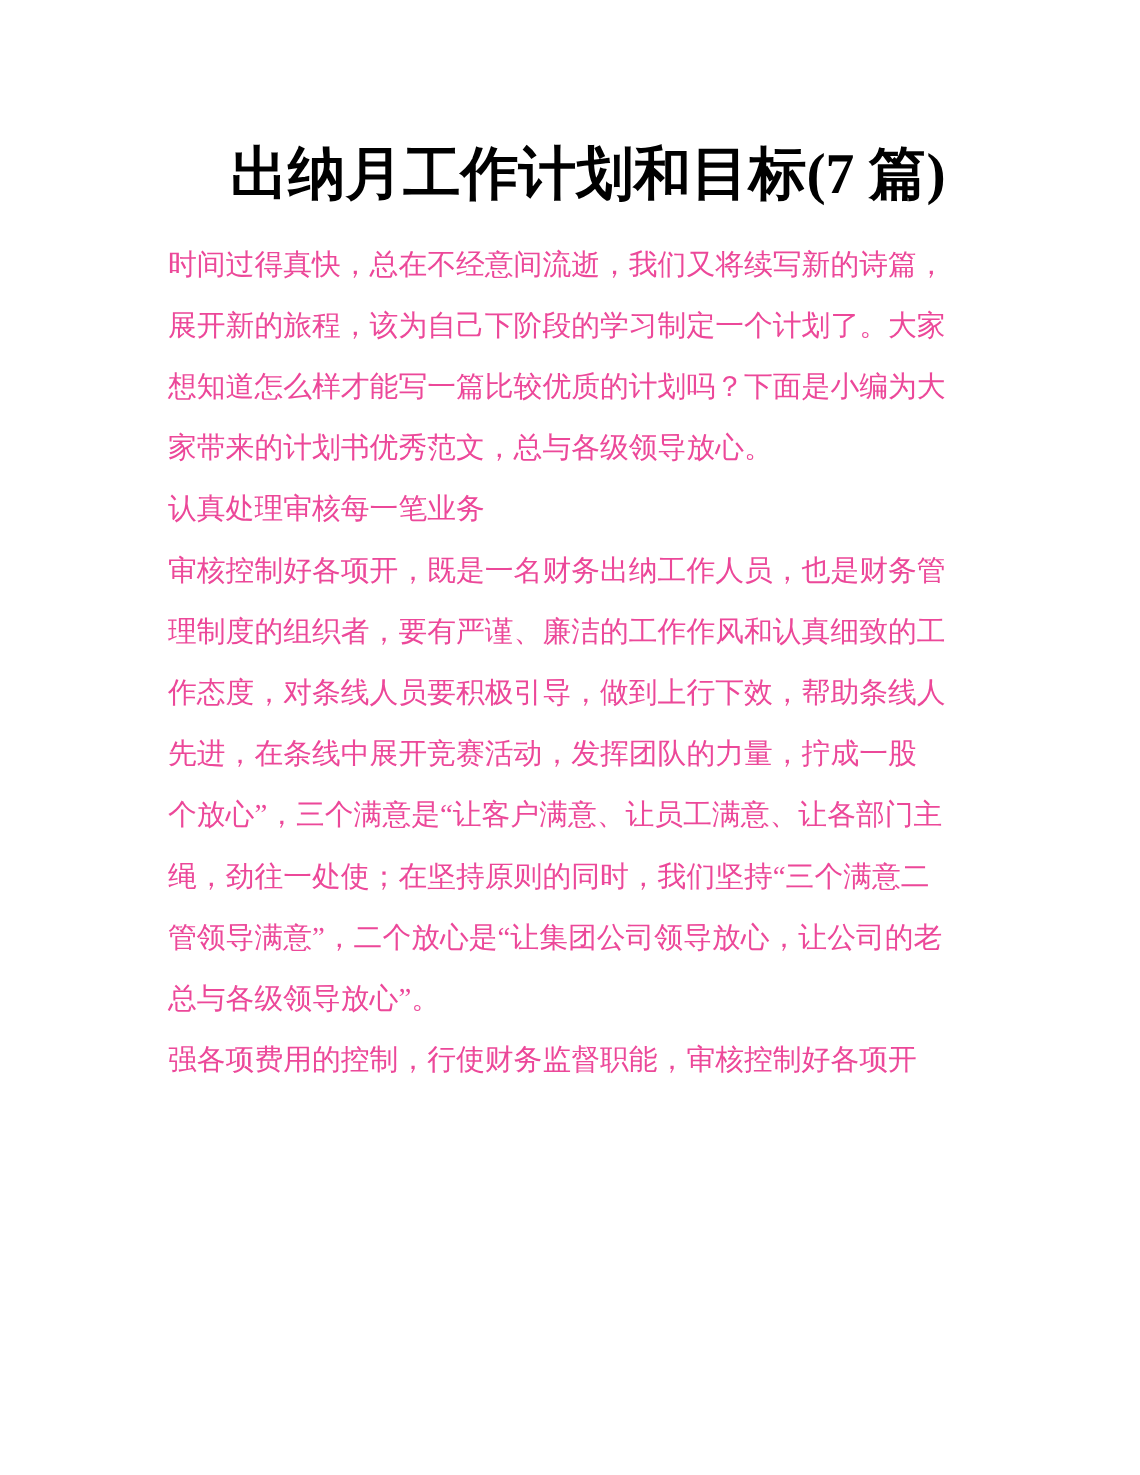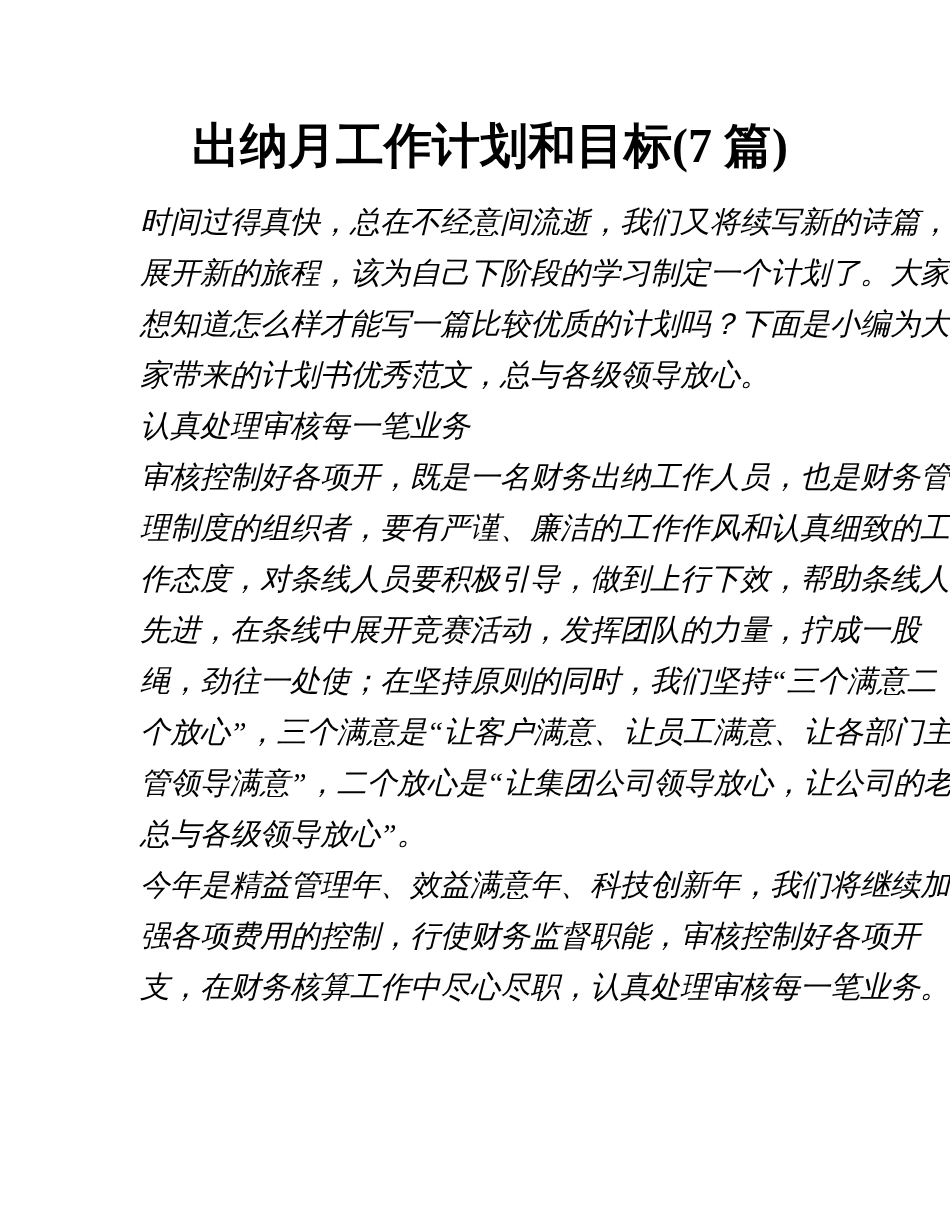--- a/index.html
+++ b/index.html
@@ -28,48 +28,45 @@
     text-align: center;
   }
   .doc-body {
     position: absolute;
     left: 140px;
     top: 196px;
     width: 700px;
     color: #000000;
   }
   .text-line {
-    font-size: 30px;
+    font-size: 24px;
     height: 51px;
     line-height: 51px;
     white-space: nowrap;
-    color: #000000;
+    color: #ec4899;
     font-family: "Liberation Serif", "DejaVu Serif", serif;
-    font-style: italic;
   }
 </style>
 </head>
 <body>
 
 <div class="page">
 
   <h1 class="doc-title">出纳月工作计划和目标(7 篇)</h1>
 
   <div class="doc-body">
     <div class="text-line">时间过得真快，总在不经意间流逝，我们又将续写新的诗篇，</div>
     <div class="text-line">展开新的旅程，该为自己下阶段的学习制定一个计划了。大家</div>
     <div class="text-line">想知道怎么样才能写一篇比较优质的计划吗？下面是小编为大</div>
     <div class="text-line">家带来的计划书优秀范文，总与各级领导放心。</div>
     <div class="text-line">认真处理审核每一笔业务</div>
     <div class="text-line">审核控制好各项开，既是一名财务出纳工作人员，也是财务管</div>
     <div class="text-line">理制度的组织者，要有严谨、廉洁的工作作风和认真细致的工</div>
     <div class="text-line">作态度，对条线人员要积极引导，做到上行下效，帮助条线人</div>
     <div class="text-line">先进，在条线中展开竞赛活动，发挥团队的力量，拧成一股</div>
+    <div class="text-line">个放心”，三个满意是“让客户满意、让员工满意、让各部门主</div>
     <div class="text-line">绳，劲往一处使；在坚持原则的同时，我们坚持“三个满意二</div>
-    <div class="text-line">个放心”，三个满意是“让客户满意、让员工满意、让各部门主</div>
     <div class="text-line">管领导满意”，二个放心是“让集团公司领导放心，让公司的老</div>
     <div class="text-line">总与各级领导放心”。</div>
-    <div class="text-line">今年是精益管理年、效益满意年、科技创新年，我们将继续加</div>
     <div class="text-line">强各项费用的控制，行使财务监督职能，审核控制好各项开</div>
-    <div class="text-line">支，在财务核算工作中尽心尽职，认真处理审核每一笔业务。</div>
   </div>
 
 </div>
 
 </body></html>

